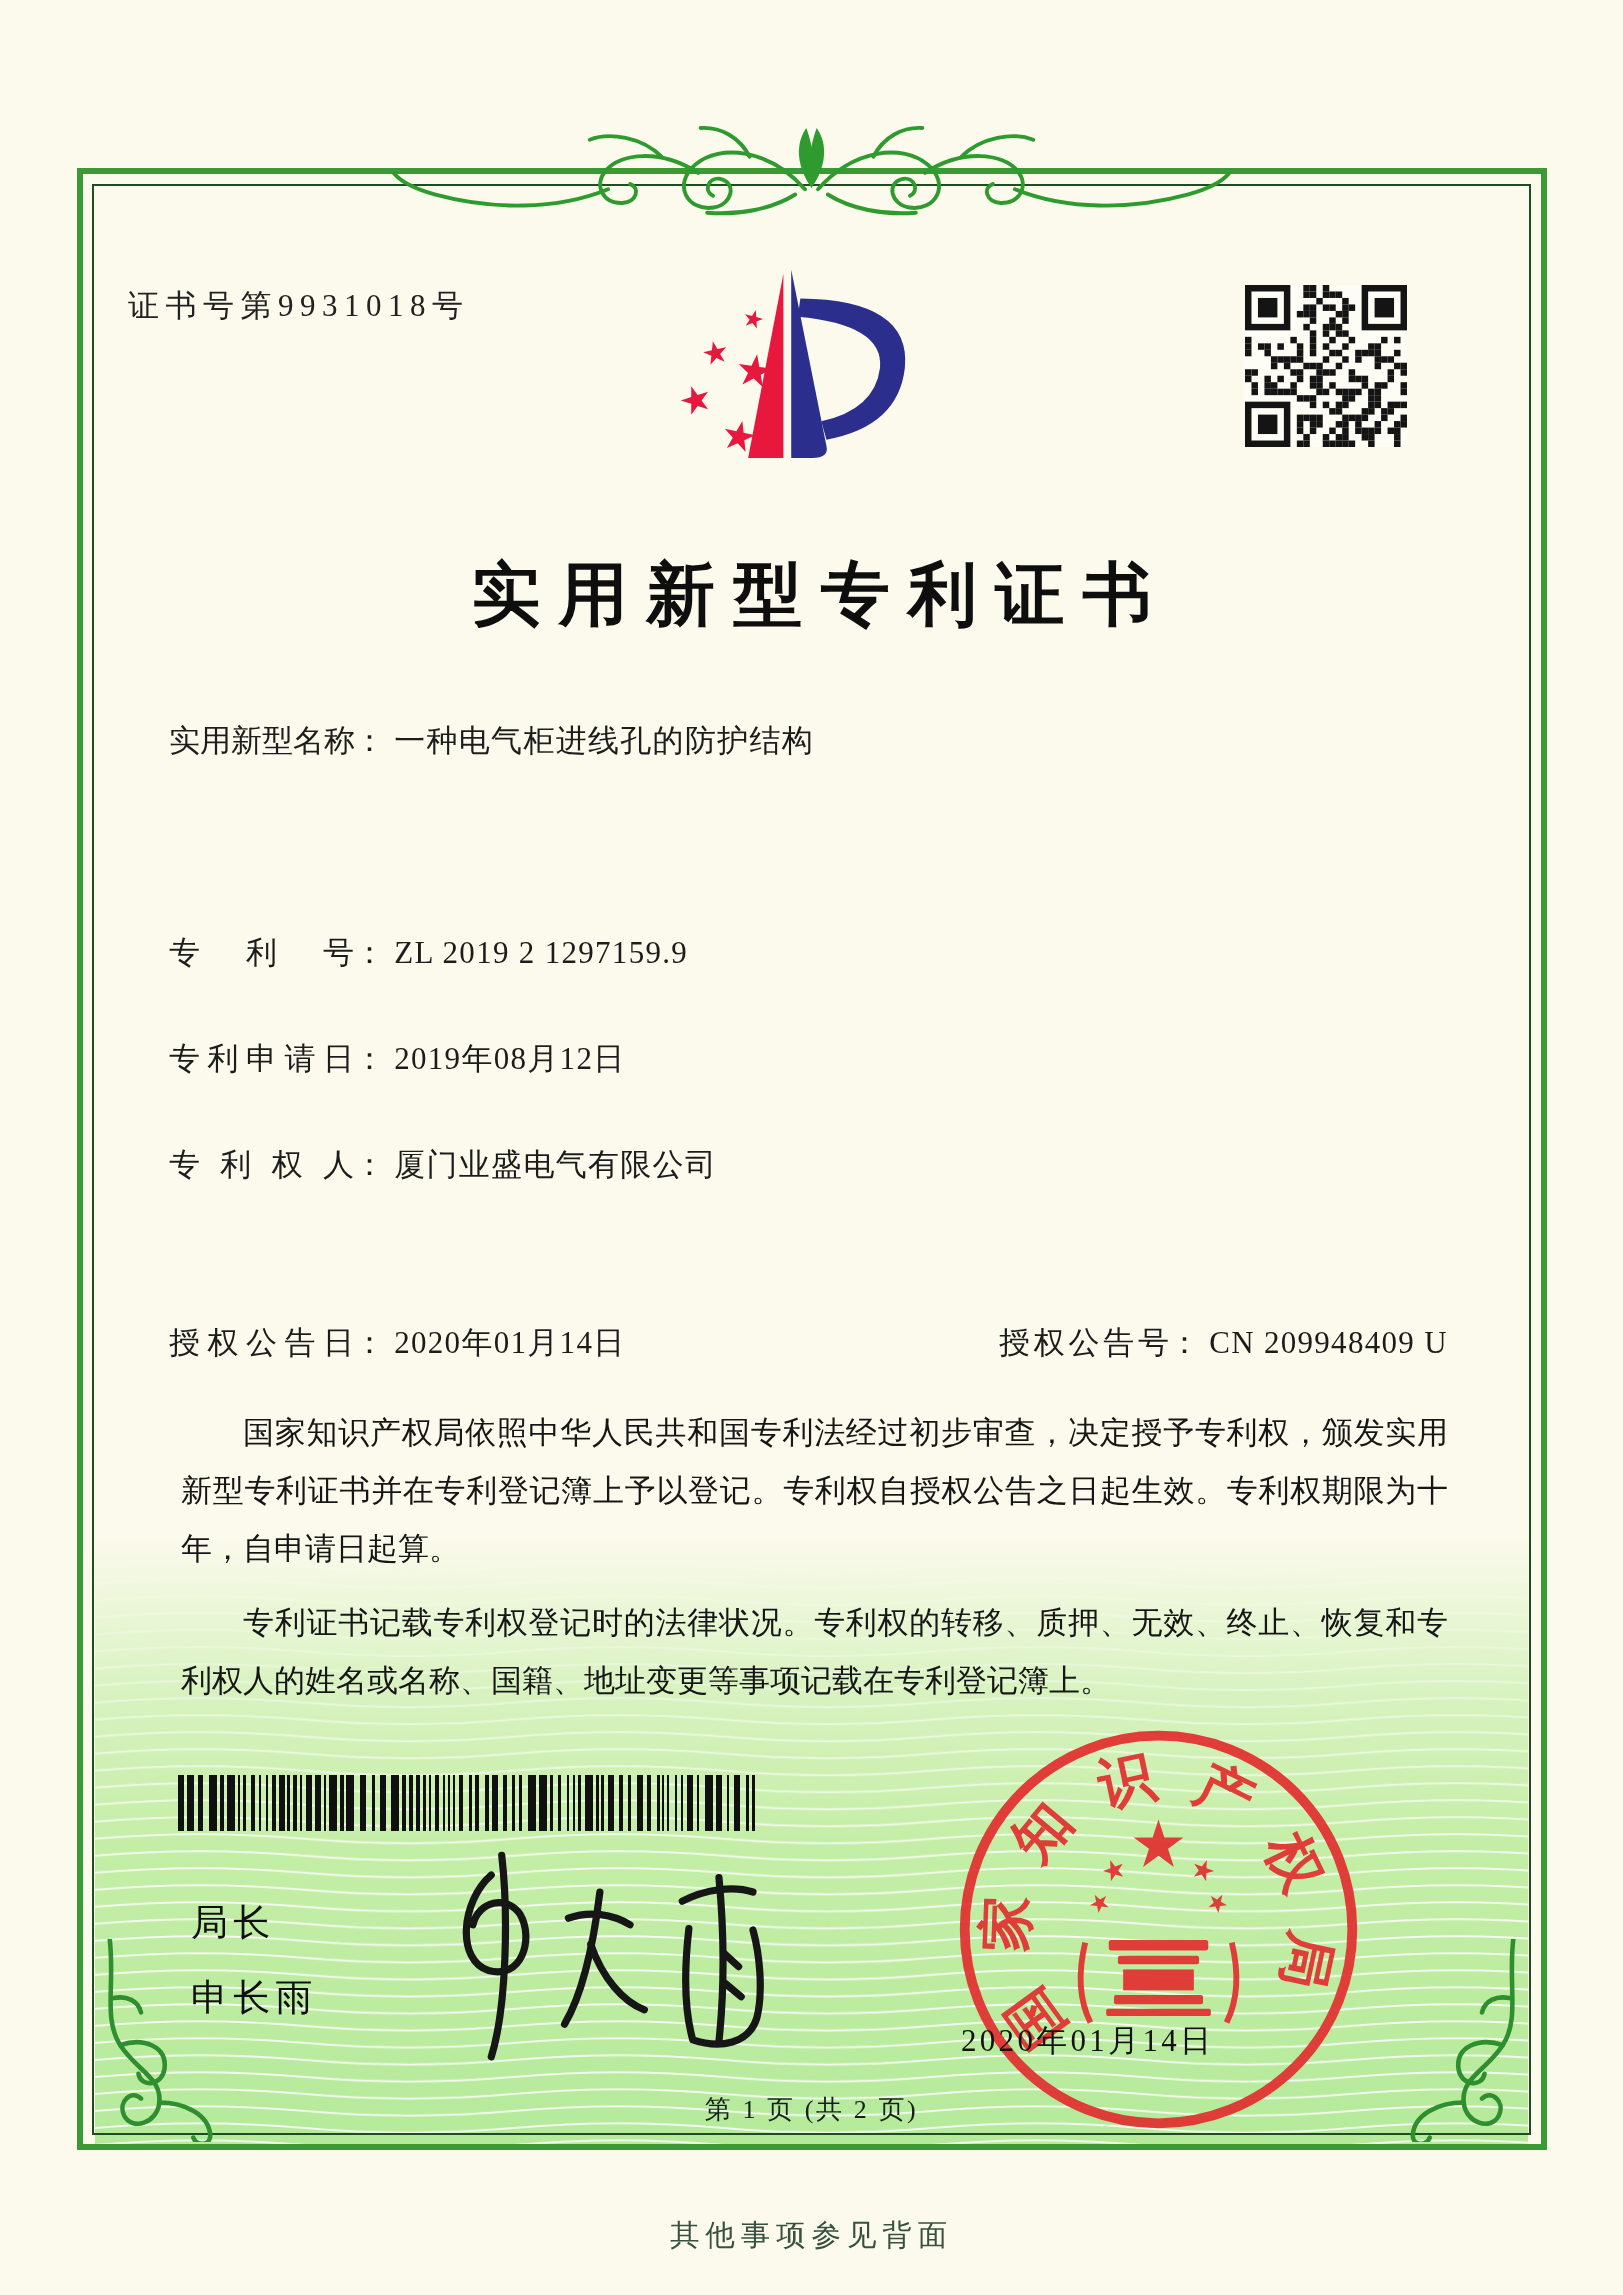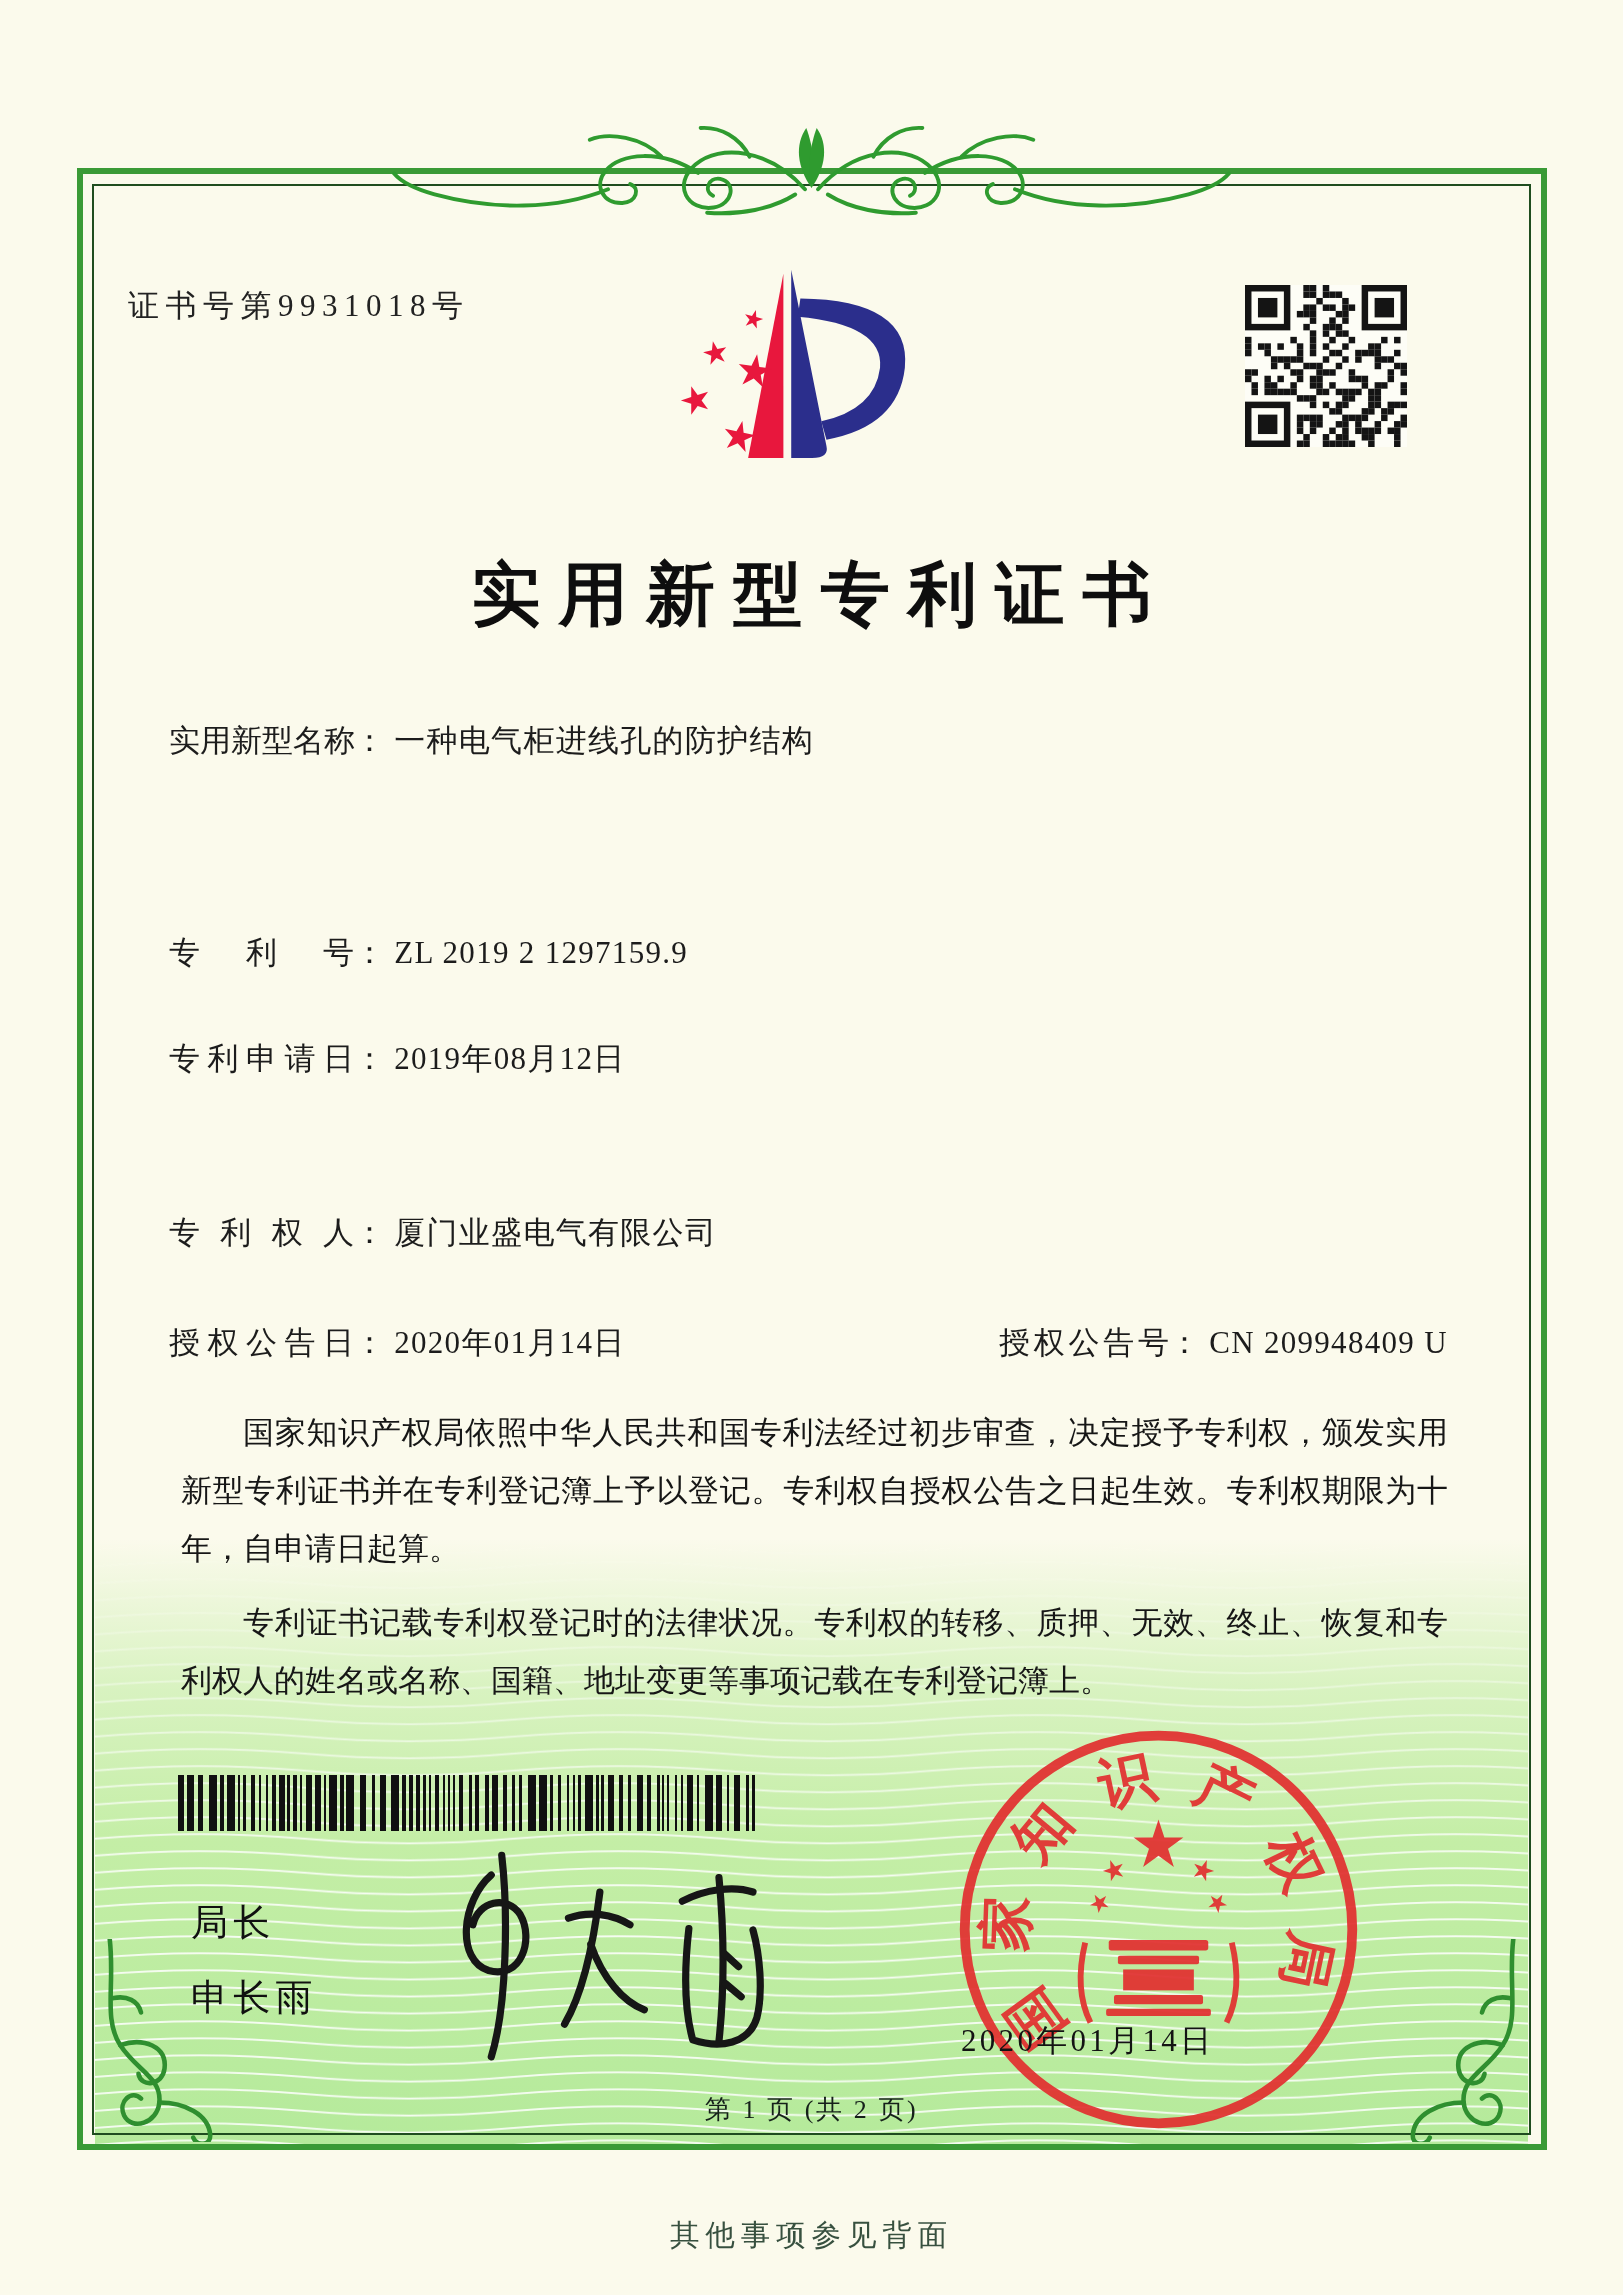--- a/index.html
+++ b/index.html
@@ -361,21 +361,21 @@
 
   <div class="field" style="top:720px">
     <span class="flabel">实用新型名称</span><span class="colon">：</span><span class="fvalue">一种电气柜进线孔的防护结构</span>
   </div>
   <div class="field" style="top:932px">
     <span class="flabel">专利号</span><span class="colon">：</span><span class="fvalue">ZL 2019 2 1297159.9</span>
   </div>
   <div class="field" style="top:1038px">
     <span class="flabel">专利申请日</span><span class="colon">：</span><span class="fvalue">2019年08月12日</span>
   </div>
-  <div class="field" style="top:1212px">
+  <div class="field" style="top:1144px">
     <span class="flabel">专利权人</span><span class="colon">：</span><span class="fvalue">厦门业盛电气有限公司</span>
   </div>
   <div class="field" style="top:1322px;width:1296px">
     <span class="flabel">授权公告日</span><span class="colon">：</span><span class="fvalue">2020年01月14日</span>
     <span class="grant-no">
       <span class="flabel">授权公告号</span><span class="colon">：</span><span class="fvalue">CN 209948409 U</span>
     </span>
   </div>
 
   <div class="paras">

